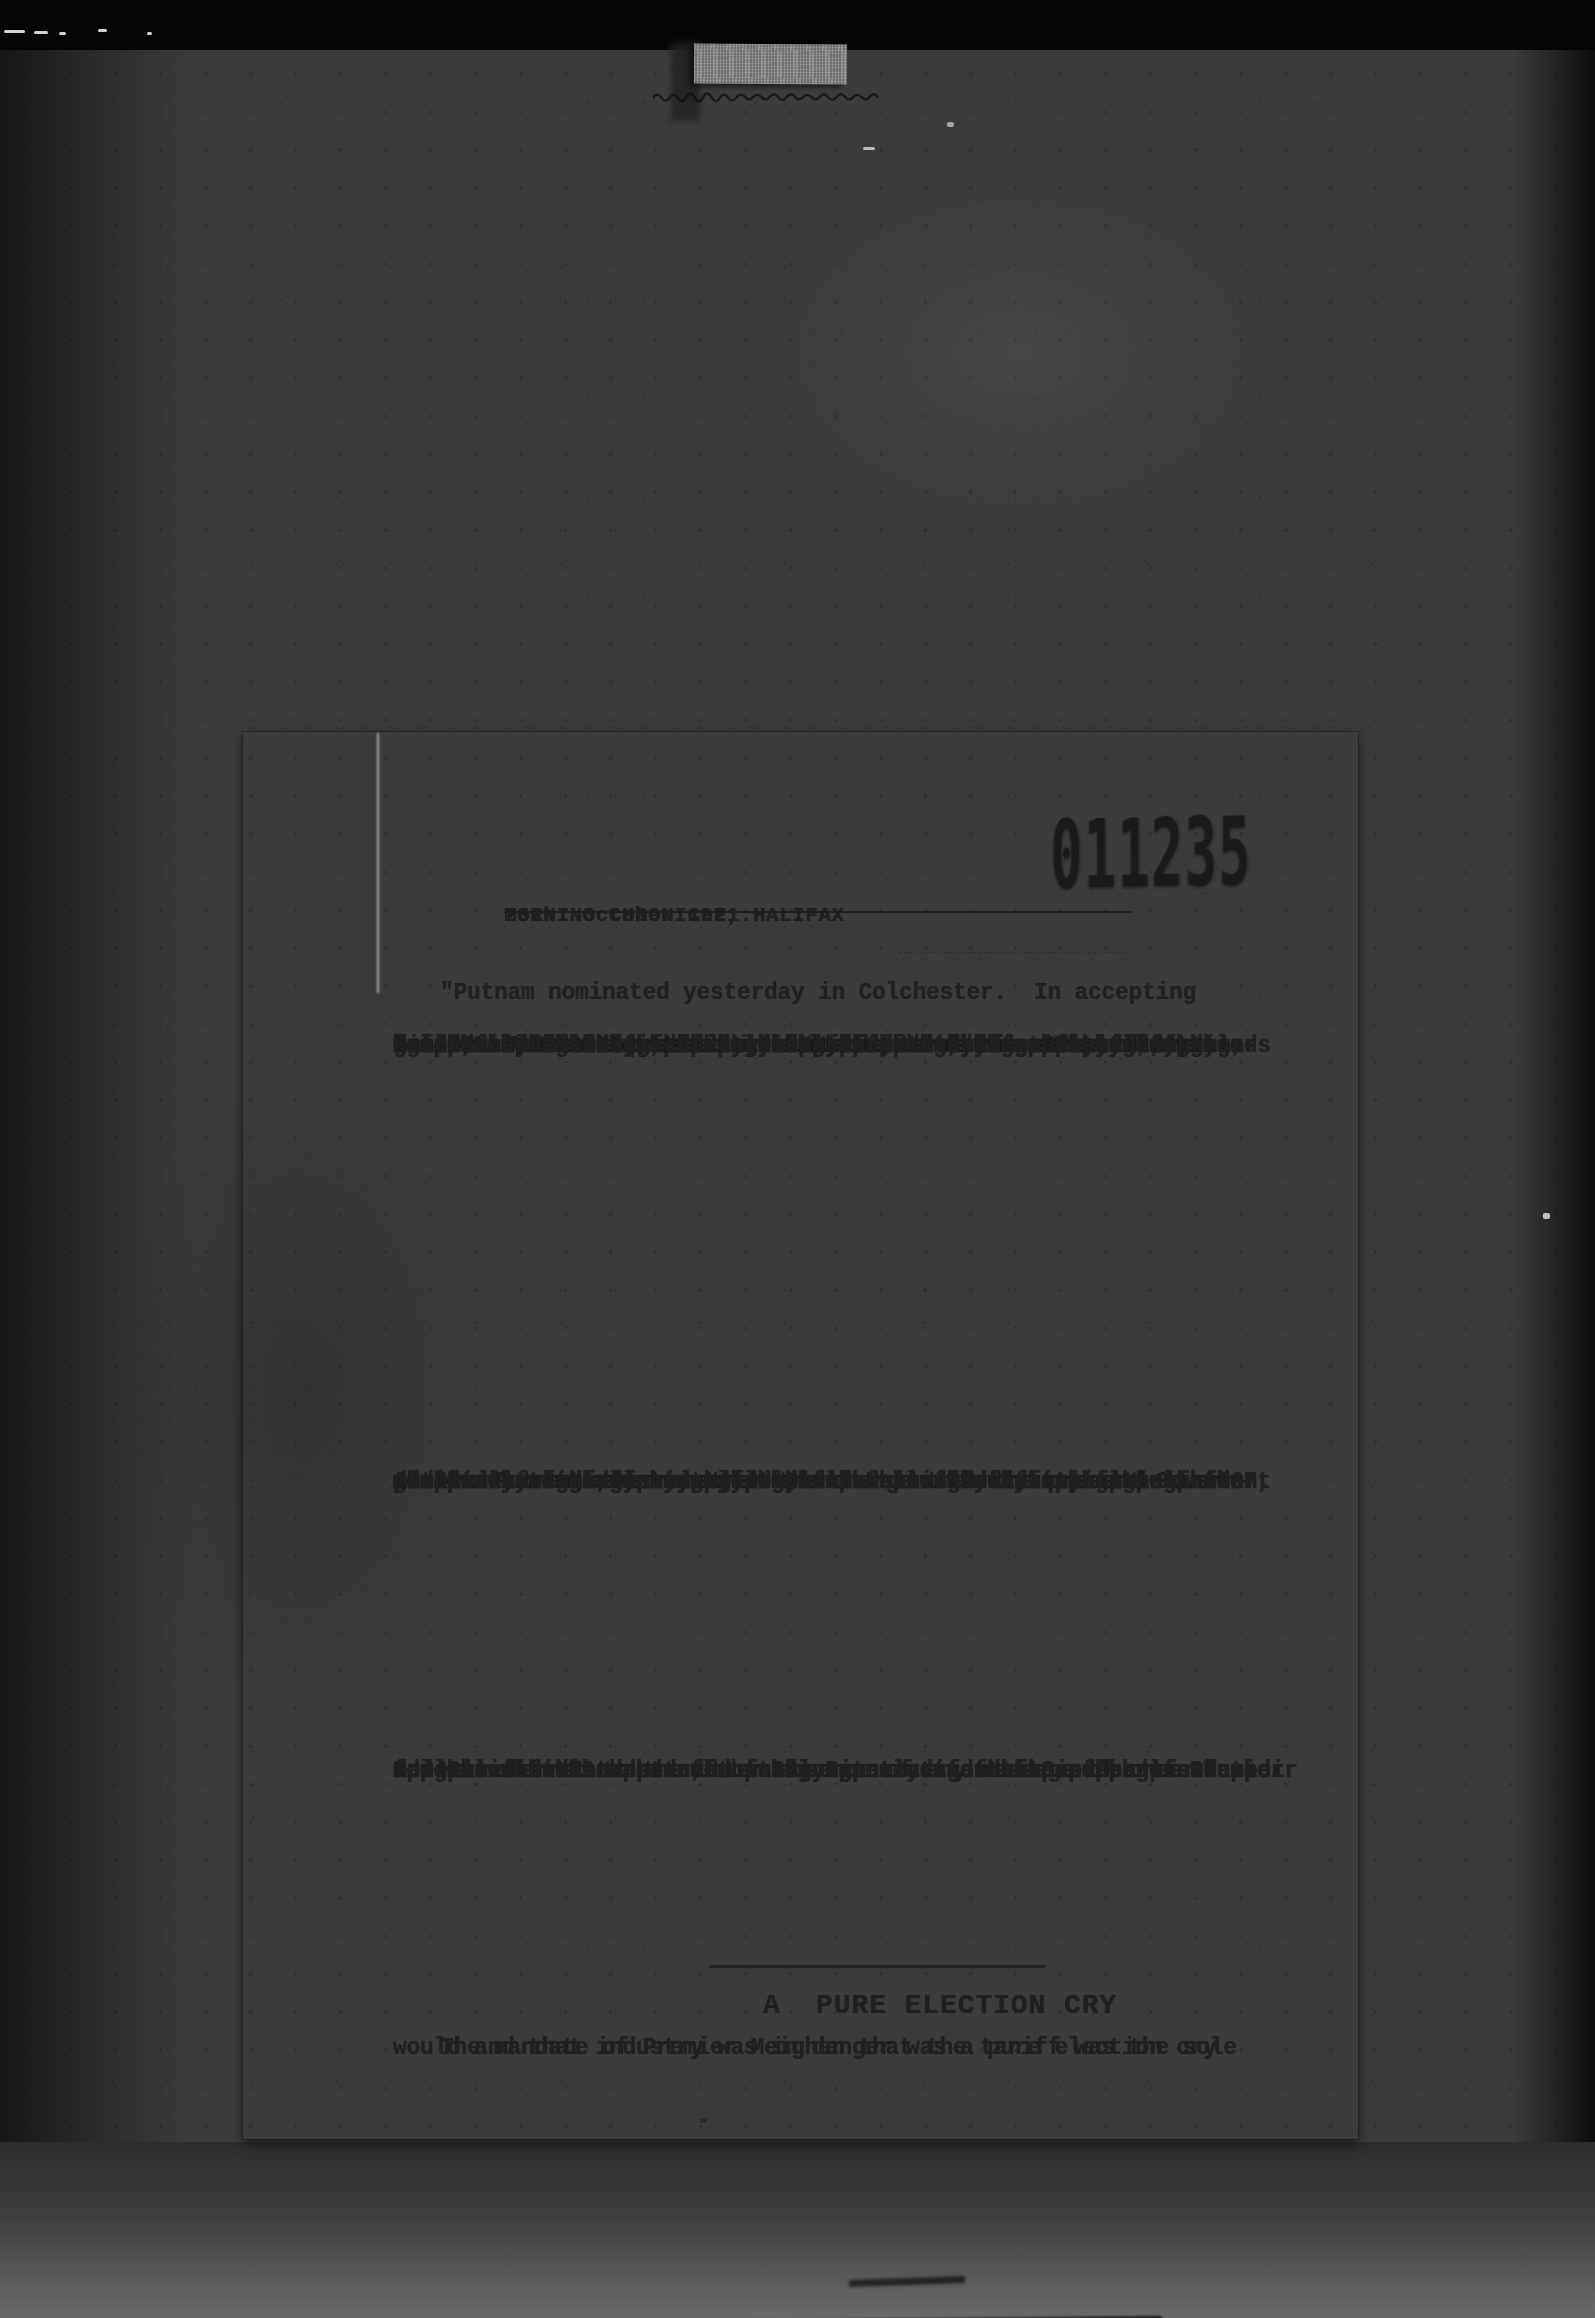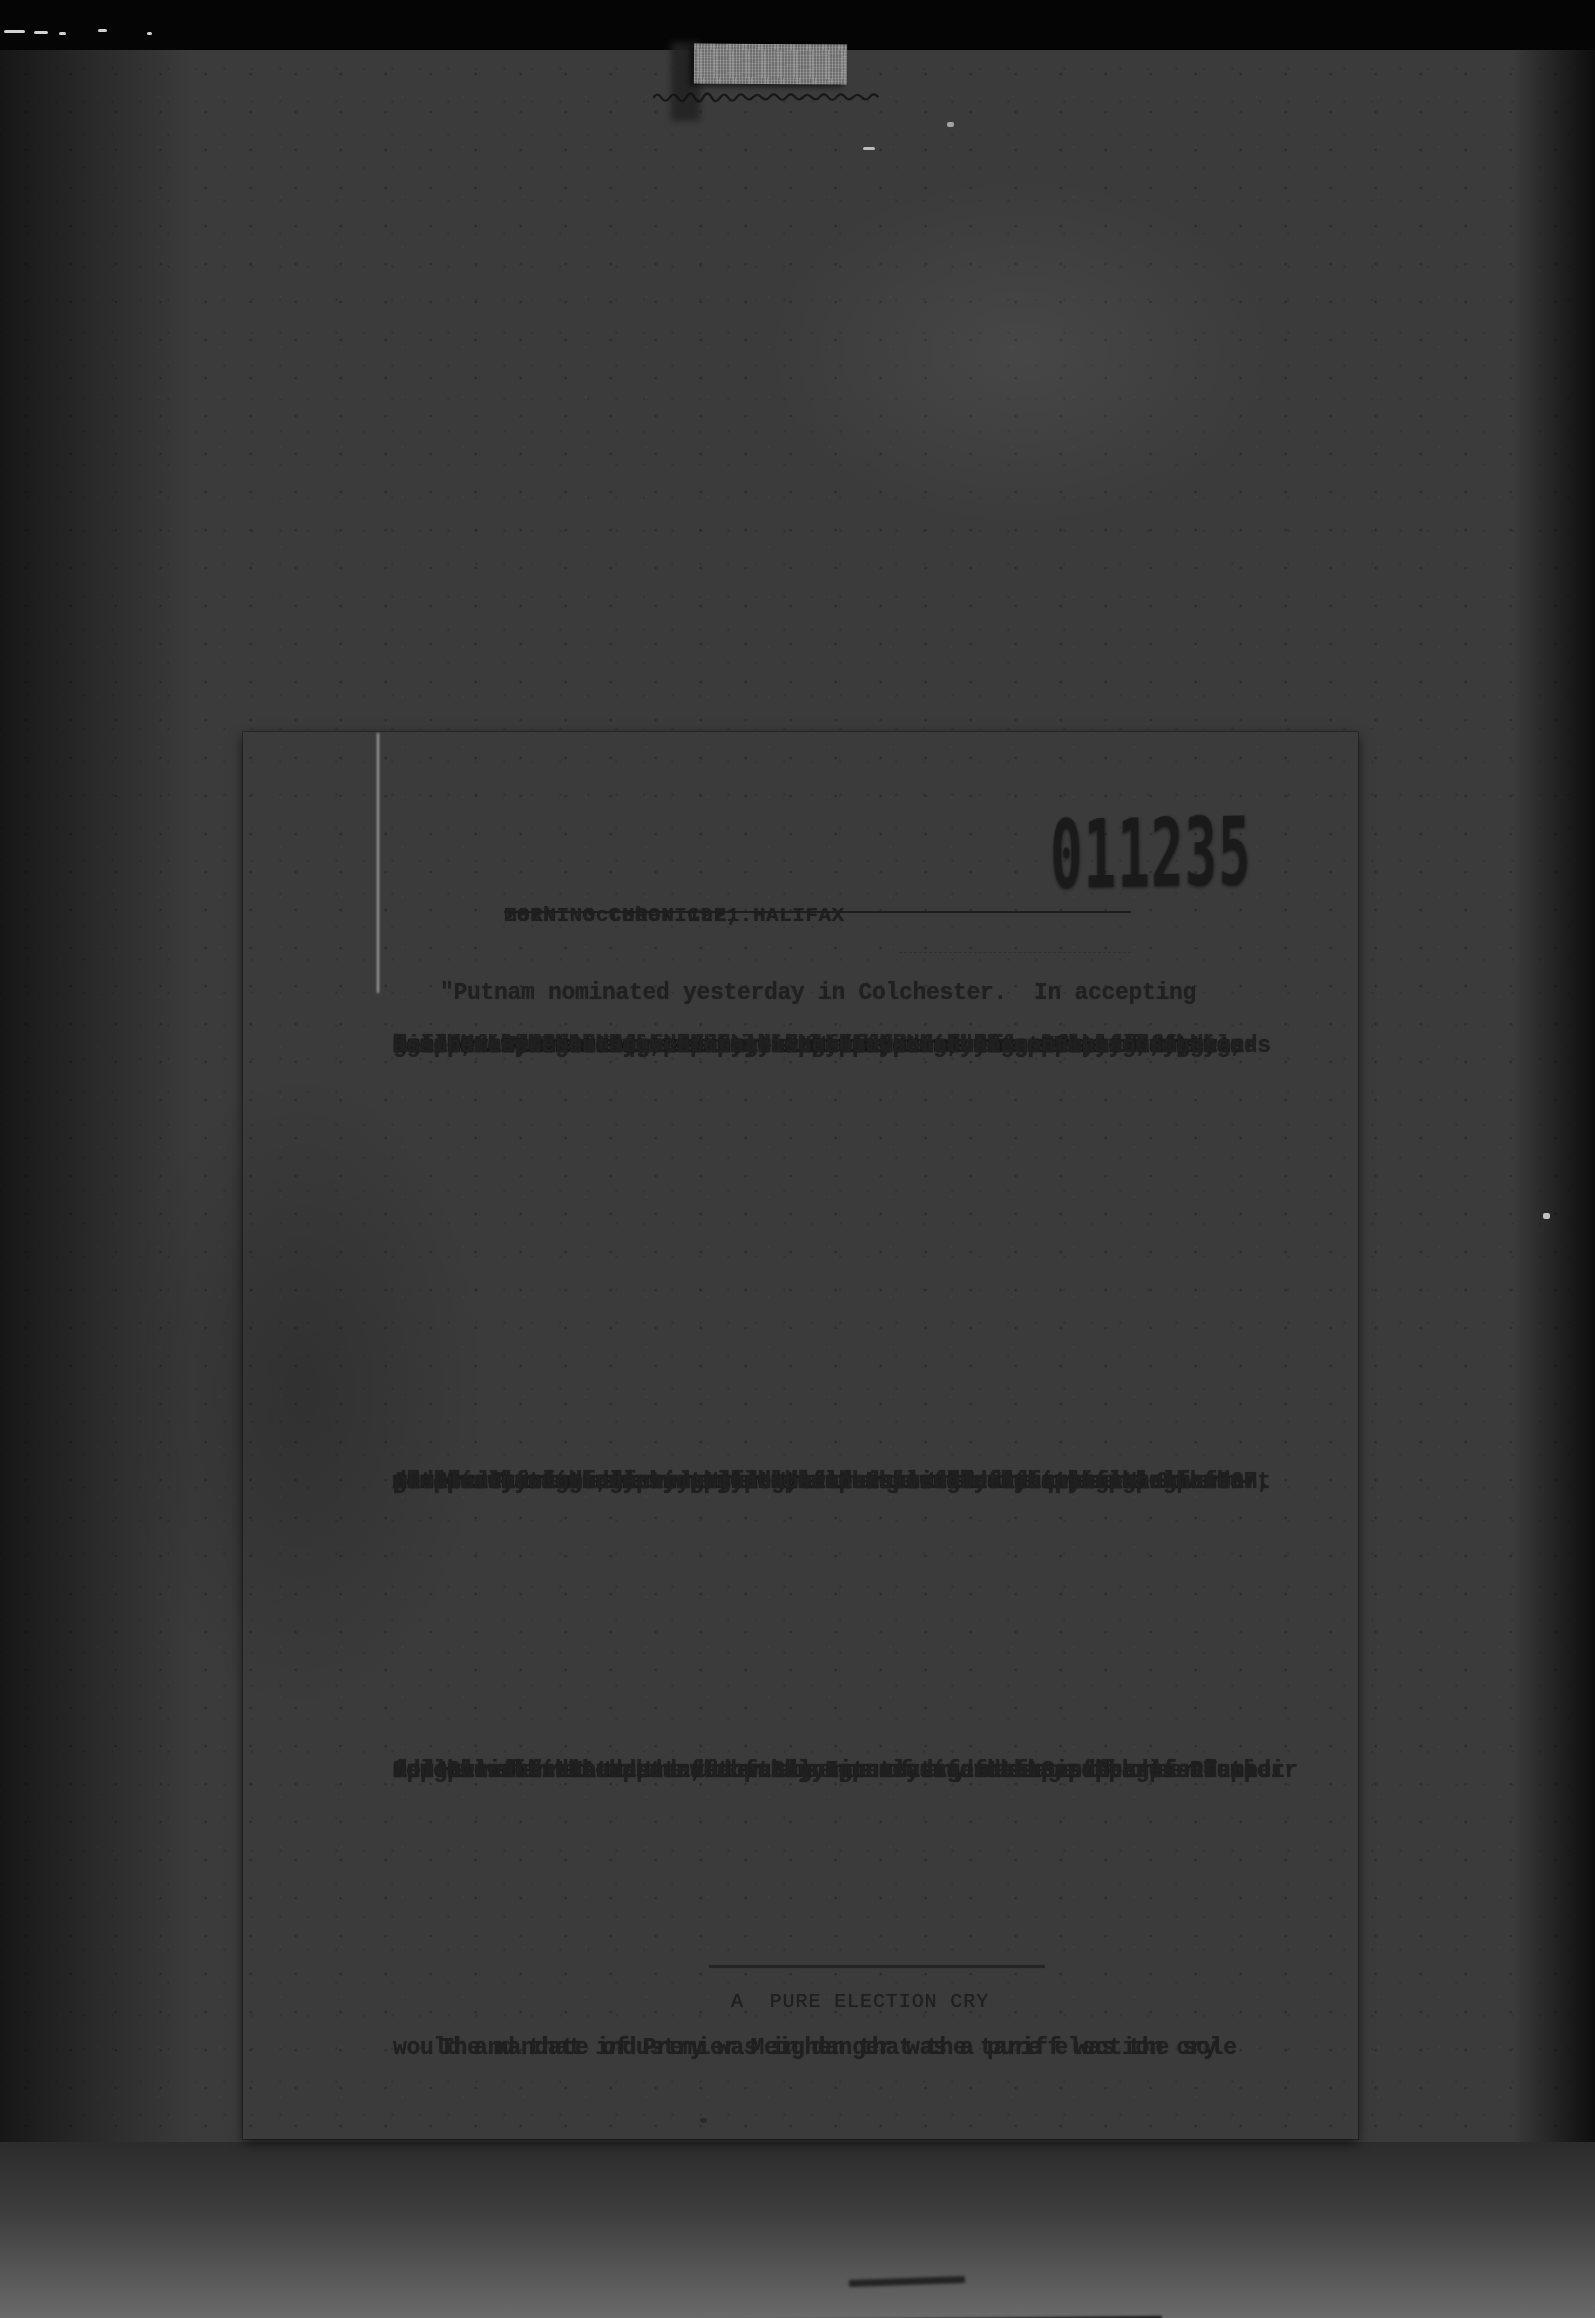--- a/index.html
+++ b/index.html
@@ -53,21 +53,21 @@
   .heading{left:261px;top:172px;width:627px;display:flex;justify-content:space-between;
       font-size:21px;font-weight:700;letter-spacing:0.5px;white-space:pre;
       border-bottom:2.3px solid #1e1e1e;padding-bottom:7.4px;text-shadow:0 0 0.7px rgba(30,30,30,.85);}
   .dash-underline{left:656px;top:220px;width:232px;border-top:1.9px dashed rgba(40,40,40,.55);}
   .bodytext{left:150px;width:925px;font-size:23px;line-height:24px;letter-spacing:-0.3px;
       font-weight:700;color:#202020;text-shadow:0 0 0.7px rgba(30,30,30,.8);}
   .tline{position:static;white-space:pre;}
   .para .tline:first-child{padding-left:47px;}
   .rule{left:466px;top:1233px;width:336px;height:2.8px;background:#242424;border-radius:1.4px;
       box-shadow:0 0 0.9px rgba(20,20,20,.8);}
-  .subhead{left:488px;top:1258px;font-size:20px;font-weight:400;letter-spacing:0.9px;white-space:pre;
+  .subhead{left:520px;top:1258px;font-size:28px;font-weight:700;letter-spacing:0.9px;white-space:pre;
       text-shadow:0 0 0.7px rgba(30,30,30,.85);}
   .inkspeck{left:457px;top:1386px;width:7.4px;height:5.1px;background:#2a2a2a;border-radius:50%;filter:blur(0.5px);}
 
   
   .label-smudge{left:439px;top:2319px;width:723px;height:14px;
       background:linear-gradient(90deg,#0e0e0e,#242424 60%,#101010);transform:rotate(-.5deg);
       opacity:.85;filter:blur(0.9px);}
 </style>
 </head>
 <body>

